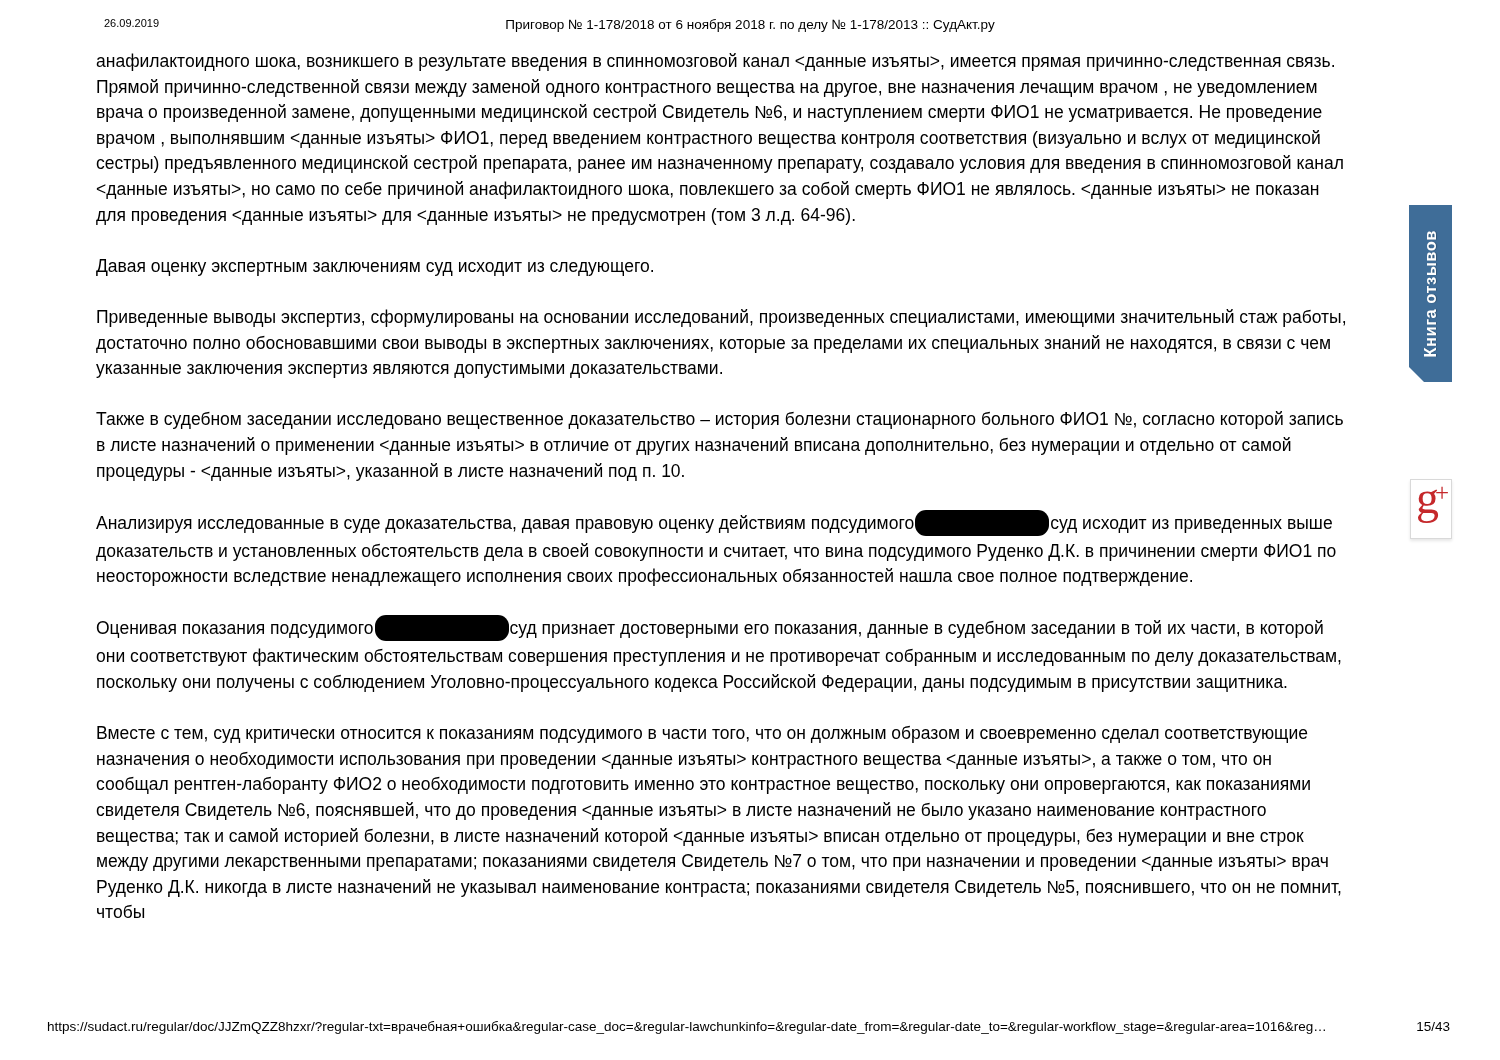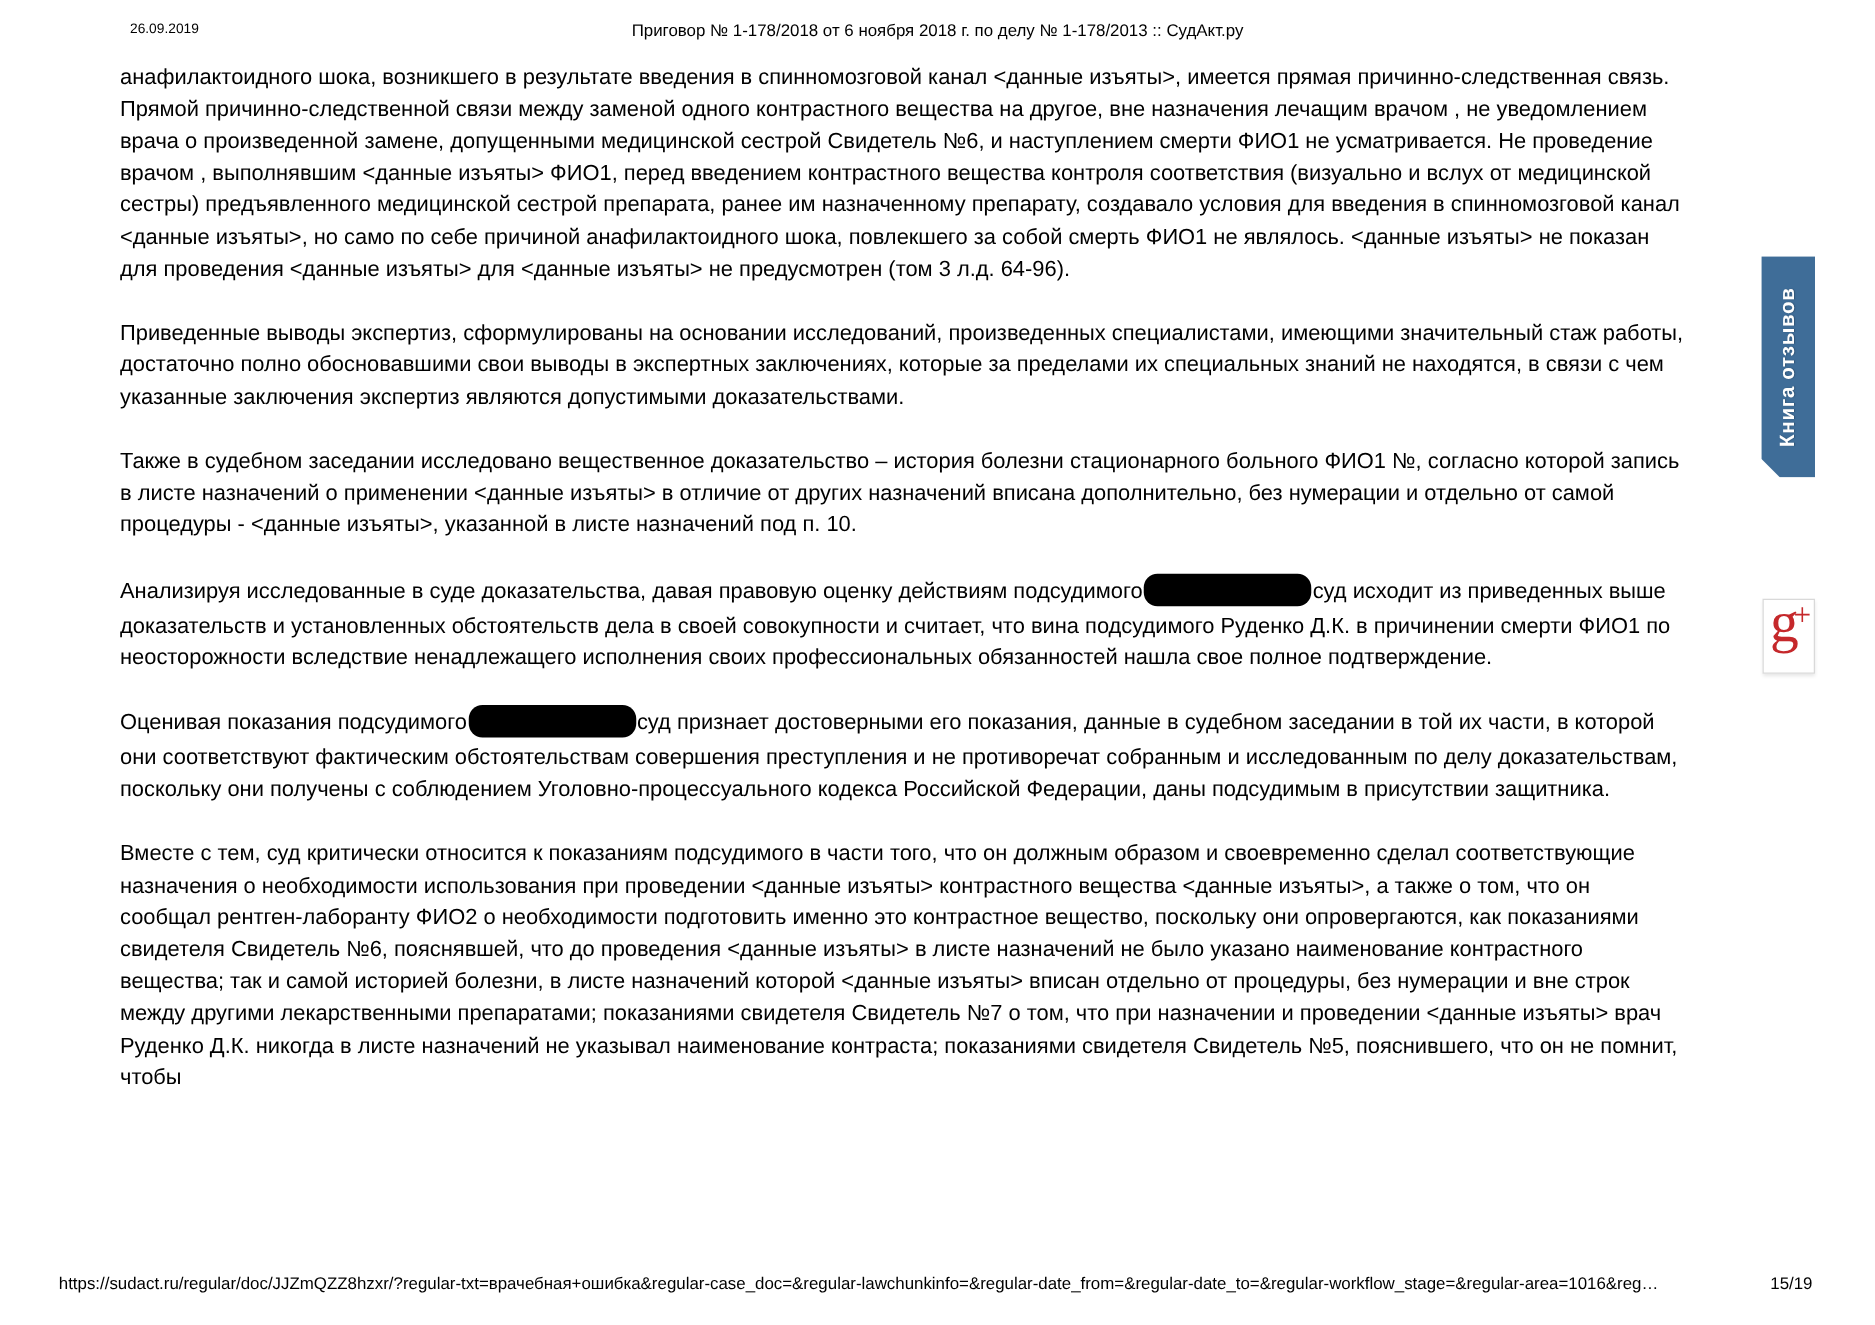--- a/index.html
+++ b/index.html
@@ -58,30 +58,31 @@
   }
 </style>
 </head>
 <body>
 
 <div class="header-date">26.09.2019</div>
 <div class="header-title">Приговор № 1-178/2018 от 6 ноября 2018 г. по делу № 1-178/2013 :: СудАкт.ру</div>
 
 <div class="doc" style="--redact-color: #000000;">
     <p><span>анафилактоидного шока, возникшего в результате введения в спинномозговой канал &lt;данные изъяты&gt;, имеется прямая причинно-следственная связь. Прямой причинно-следственной связи между заменой одного контрастного вещества на другое, вне назначения лечащим </span><b>врачом</b><span> , не уведомлением </span><b>врача</b><span> о произведенной замене, допущенными медицинской сестрой Свидетель №6, и наступлением смерти ФИО1 не усматривается. Не проведение </span><b>врачом</b><span> , выполнявшим &lt;данные изъяты&gt; ФИО1, перед введением контрастного вещества контроля соответствия (визуально и вслух от медицинской сестры) предъявленного медицинской сестрой препарата, ранее им назначенному препарату, создавало условия для введения в спинномозговой канал &lt;данные изъяты&gt;, но само по себе причиной анафилактоидного шока, повлекшего за собой смерть ФИО1 не являлось. &lt;данные изъяты&gt; не показан для проведения &lt;данные изъяты&gt; для &lt;данные изъяты&gt; не предусмотрен (том 3 л.д. 64-96).</span></p>
+    <p><span>Давая оценку экспертным заключениям суд исходит из следующего.</span></p>
     <p><span>Приведенные выводы экспертиз, сформулированы на основании исследований, произведенных специалистами, имеющими значительный стаж работы, достаточно полно обосновавшими свои выводы в экспертных заключениях, которые за пределами их специальных знаний не находятся, в связи с чем указанные заключения экспертиз являются допустимыми доказательствами.</span></p>
     <p><span>Также в судебном заседании исследовано вещественное доказательство – история болезни стационарного больного ФИО1 №, согласно которой запись в листе назначений о применении &lt;данные изъяты&gt; в отличие от других назначений вписана дополнительно, без нумерации и отдельно от самой процедуры - &lt;данные изъяты&gt;, указанной в листе назначений под п. 10.</span></p>
     <p><span>Анализируя исследованные в суде доказательства, давая правовую оценку действиям подсудимого</span><span class="redaction"></span><span>суд исходит из приведенных выше доказательств и установленных обстоятельств дела в своей совокупности и считает, что вина подсудимого Руденко Д.К. в причинении смерти ФИО1 по неосторожности вследствие ненадлежащего исполнения своих профессиональных обязанностей нашла свое полное подтверждение.</span></p>
     <p><span>Оценивая показания подсудимого</span><span class="redaction"></span><span>суд признает достоверными его показания, данные в судебном заседании в той их части, в которой они соответствуют фактическим обстоятельствам совершения преступления и не противоречат собранным и исследованным по делу доказательствам, поскольку они получены с соблюдением Уголовно-процессуального кодекса Российской Федерации, даны подсудимым в присутствии защитника.</span></p>
     <p><span>Вместе с тем, суд критически относится к показаниям подсудимого в части того, что он должным образом и своевременно сделал соответствующие назначения о необходимости использования при проведении &lt;данные изъяты&gt; контрастного вещества &lt;данные изъяты&gt;, а также о том, что он сообщал рентген-лаборанту ФИО2 о необходимости подготовить именно это контрастное вещество, поскольку они опровергаются, как показаниями свидетеля Свидетель №6, пояснявшей, что до проведения &lt;данные изъяты&gt; в листе назначений не было указано наименование контрастного вещества; так и самой историей болезни, в листе назначений которой &lt;данные изъяты&gt; вписан отдельно от процедуры, без нумерации и вне строк между другими лекарственными препаратами; показаниями свидетеля Свидетель №7 о том, что при назначении и проведении &lt;данные изъяты&gt; </span><b>врач</b><span> Руденко Д.К. никогда в листе назначений не указывал наименование контраста; показаниями свидетеля Свидетель №5, пояснившего, что он не помнит, чтобы</span></p>
   </div>
 
 <div class="feedback-tab" style="background: rgb(63, 109, 152);">
   <span class="tab-label">Книга отзывов</span>
 </div>
 
 <div class="gplus" style="color: rgb(197, 40, 43);">
   <span class="g">g</span>
   <span class="plus">+</span>
 </div>
 
 <div class="footer-url">https://sudact.ru/regular/doc/JJZmQZZ8hzxr/?regular-txt=врачебная+ошибка&amp;regular-case_doc=&amp;regular-lawchunkinfo=&amp;regular-date_from=&amp;regular-date_to=&amp;regular-workflow_stage=&amp;regular-area=1016&amp;reg…</div>
-<div class="footer-page">15/19</div>
+<div class="footer-page">15/43</div>
 
 </body></html>

